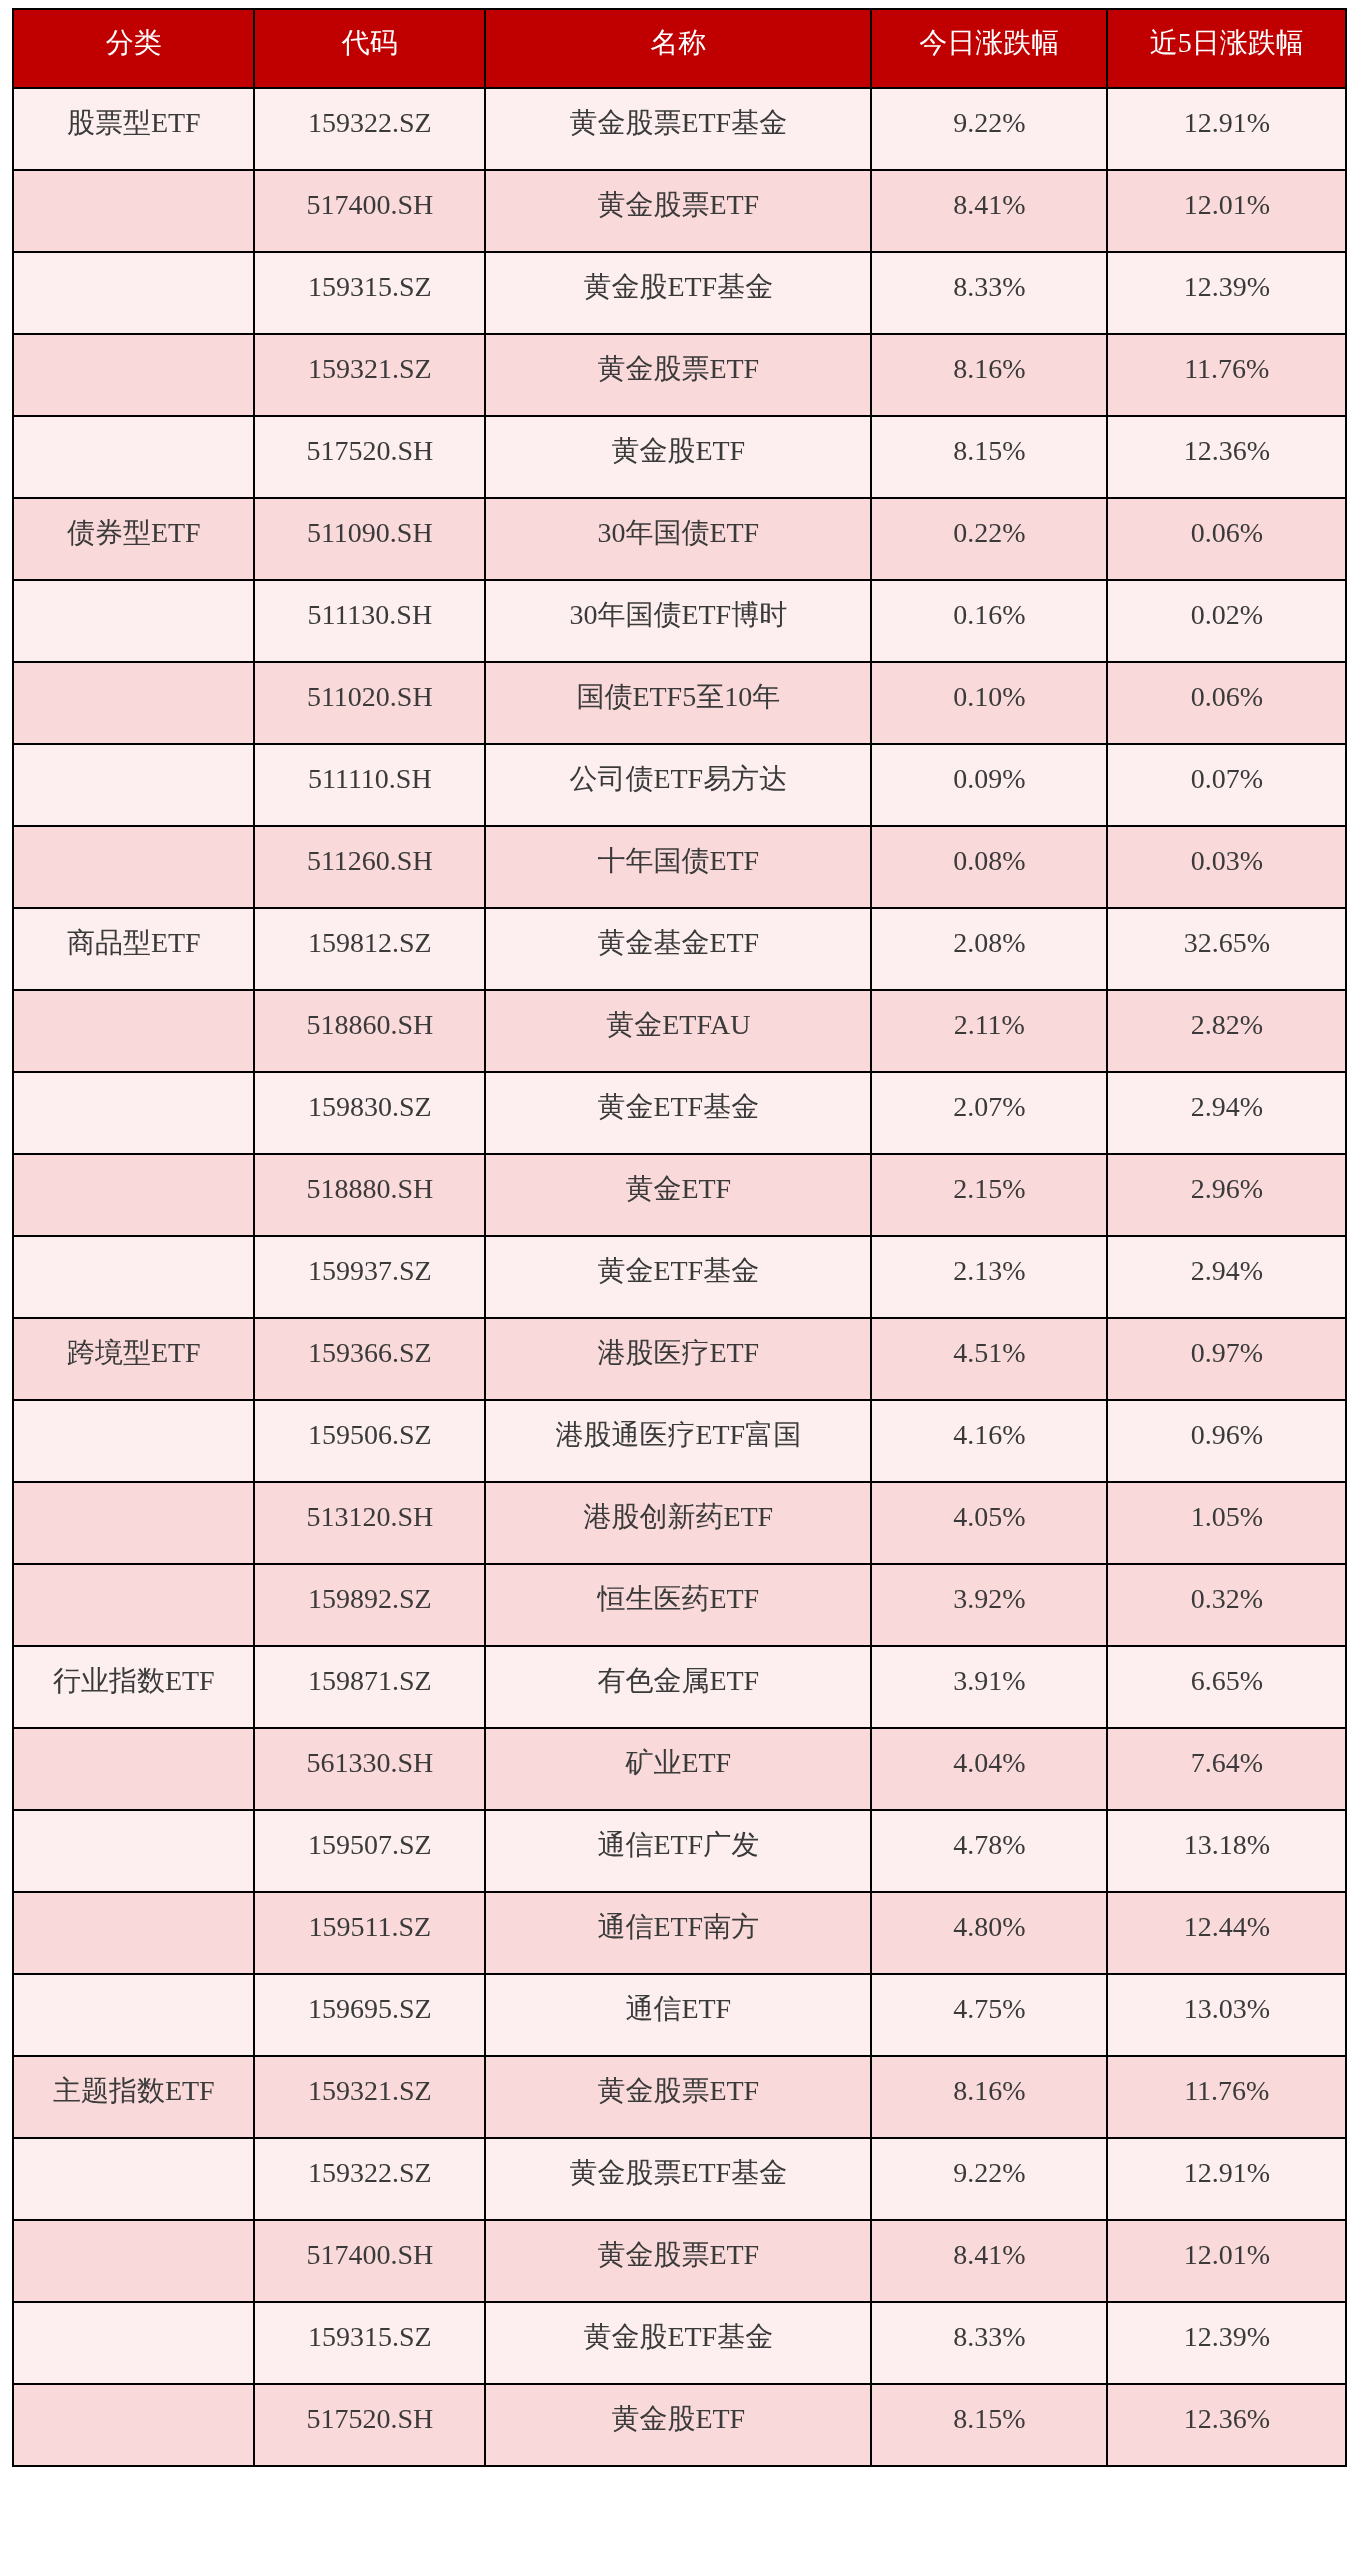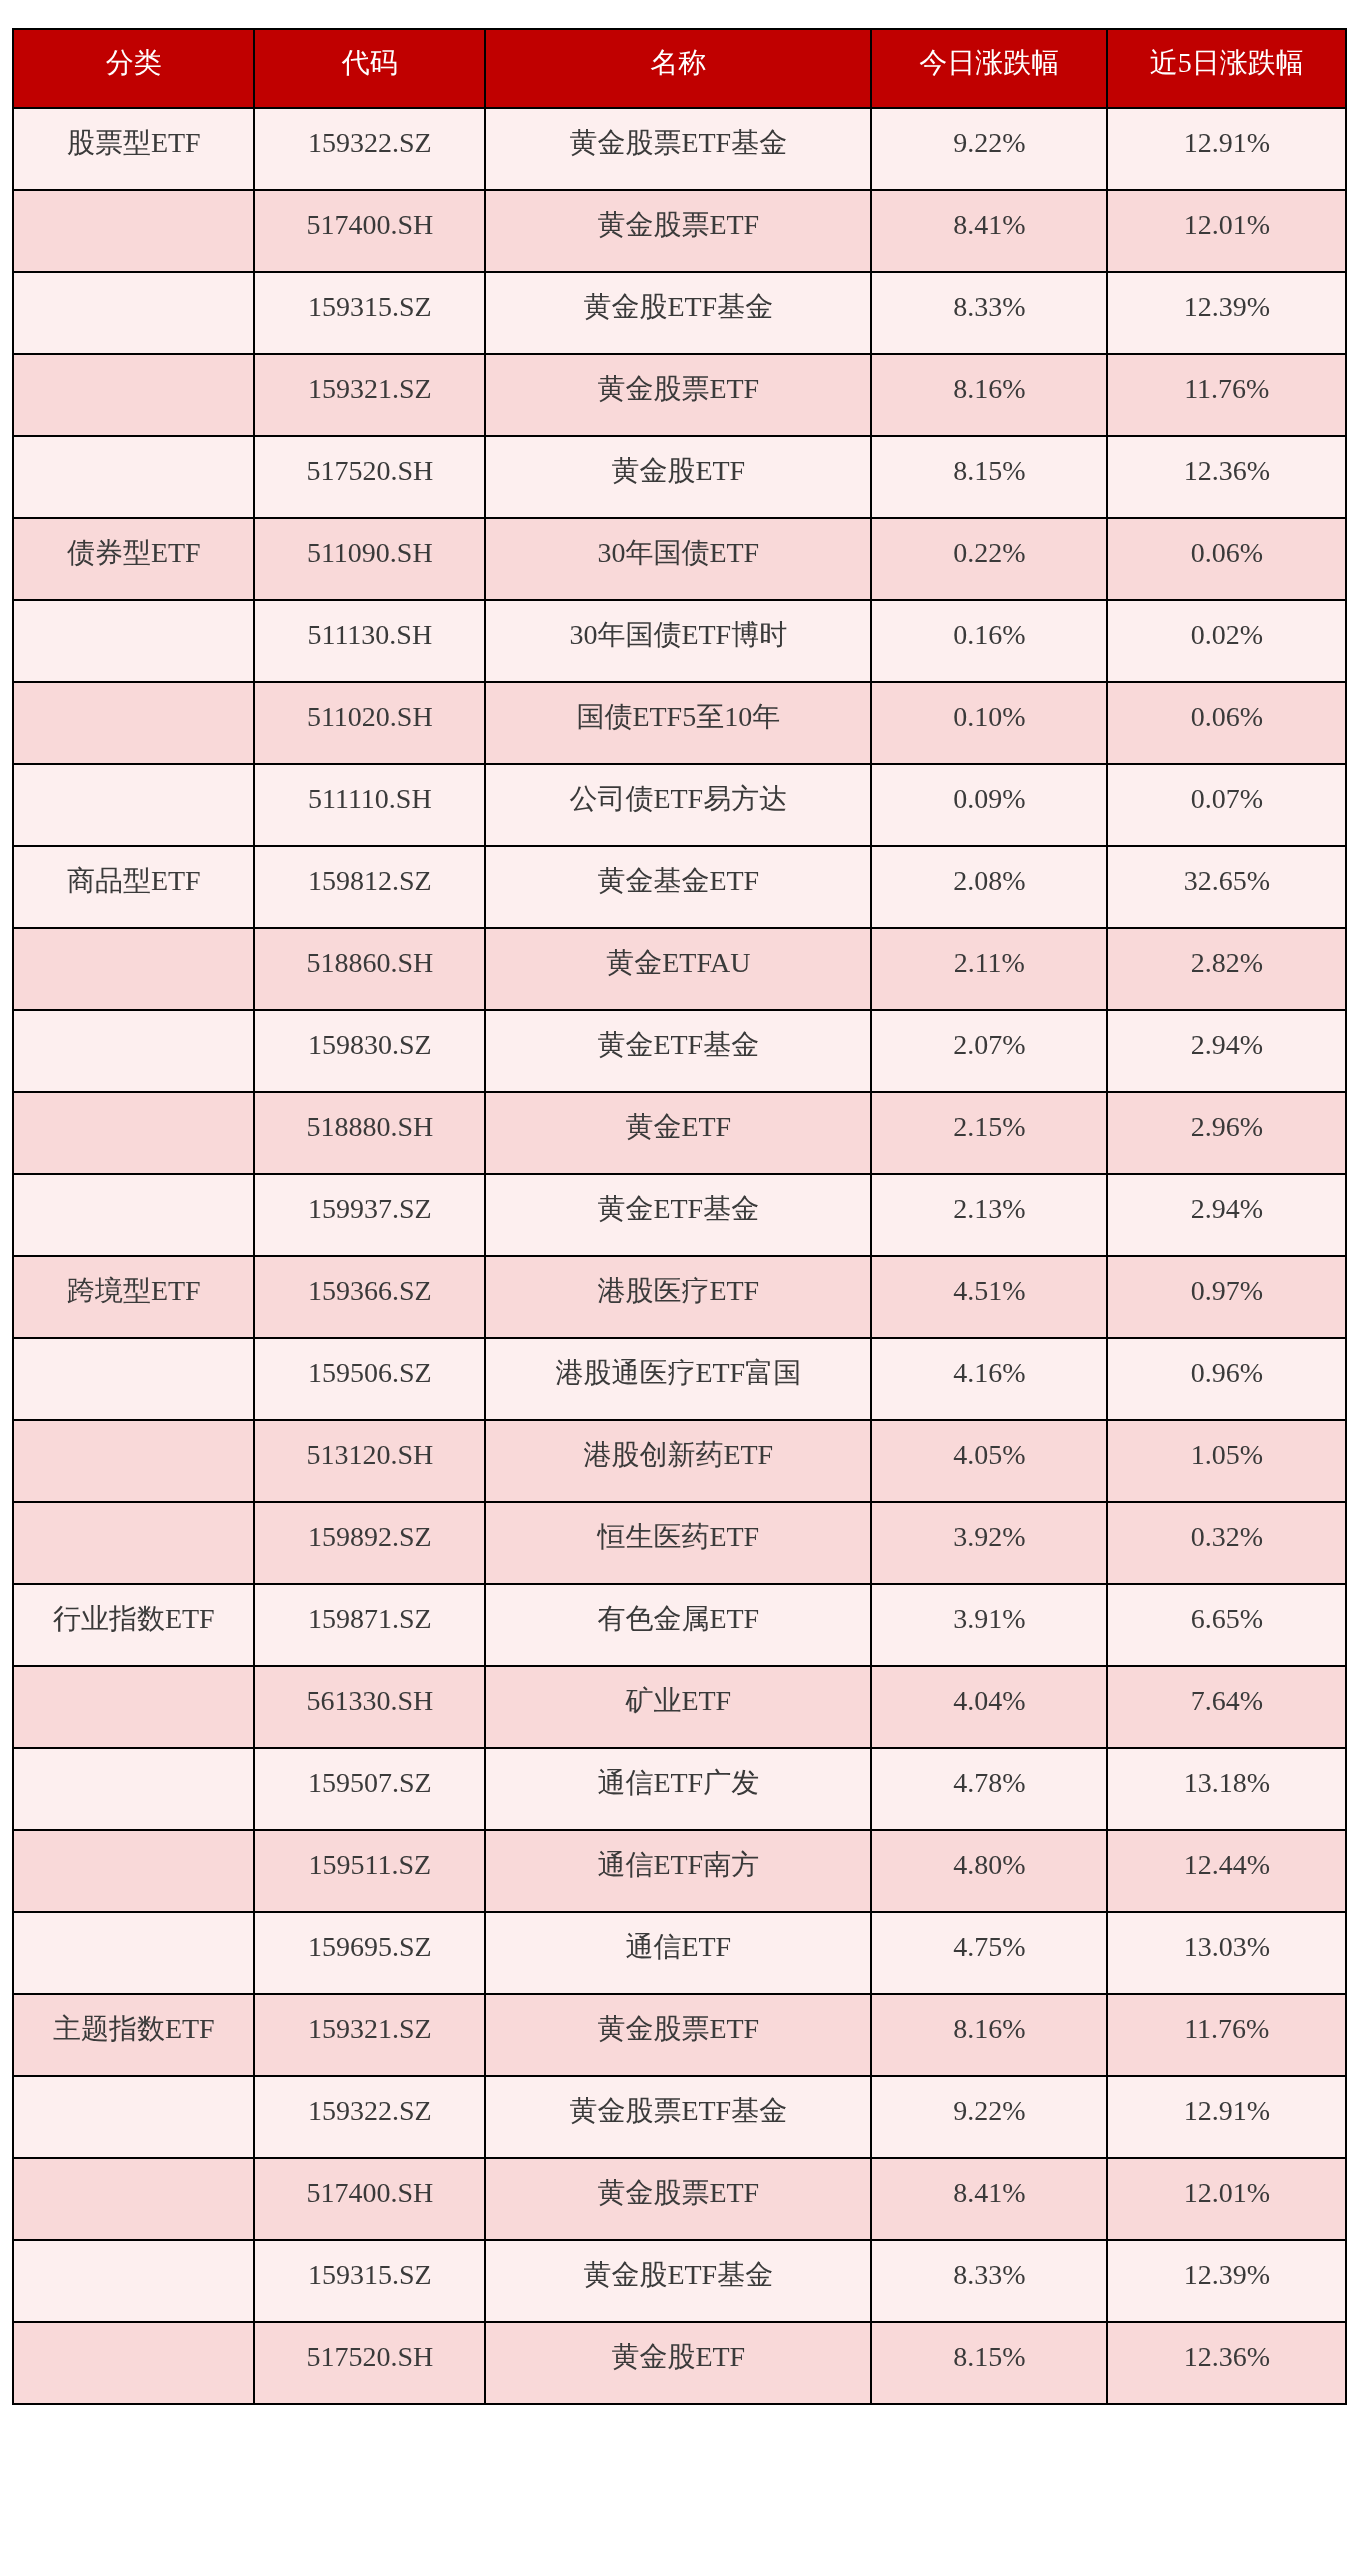--- a/index.html
+++ b/index.html
@@ -13,21 +13,21 @@
   * { margin: 0; padding: 0; box-sizing: border-box; }
   html, body {
     width: 1359px;
     background: #FFFFFF;
     font-family: "Liberation Serif", "DejaVu Serif", serif;
   }
   body { height: 2576px; position: relative; }
   .table-wrap {
     position: absolute;
     left: 12.3px;
-    top: 28px;
+    top: 8px;
     width: 1080px;
   }
   table.etf-table {
     border-collapse: collapse;
     table-layout: fixed;
     width: 1333px;
     border: 2.5px solid var(--border);
   }
   table.etf-table th,
   table.etf-table td {
@@ -128,20 +128,27 @@
           <td>0.10%</td>
           <td>0.06%</td>
         </tr>
         <tr class="light">
           <td></td>
           <td>511110.SH</td>
           <td>公司债ETF易方达</td>
           <td>0.09%</td>
           <td>0.07%</td>
         </tr>
+        <tr class="dark">
+          <td></td>
+          <td>511260.SH</td>
+          <td>十年国债ETF</td>
+          <td>0.08%</td>
+          <td>0.03%</td>
+        </tr>
         <tr class="light">
           <td>商品型ETF</td>
           <td>159812.SZ</td>
           <td>黄金基金ETF</td>
           <td>2.08%</td>
           <td>32.65%</td>
         </tr>
         <tr class="dark">
           <td></td>
           <td>518860.SH</td>

